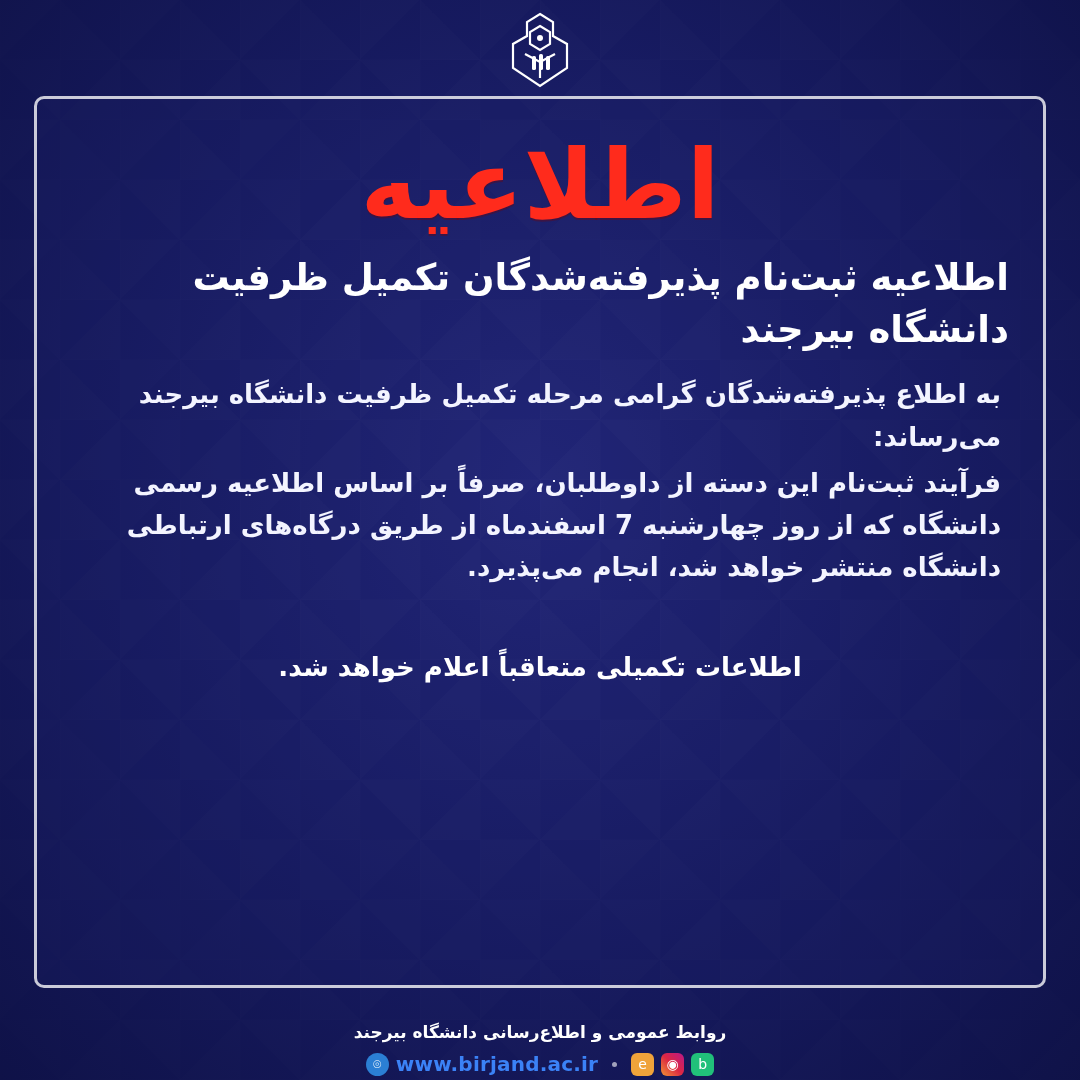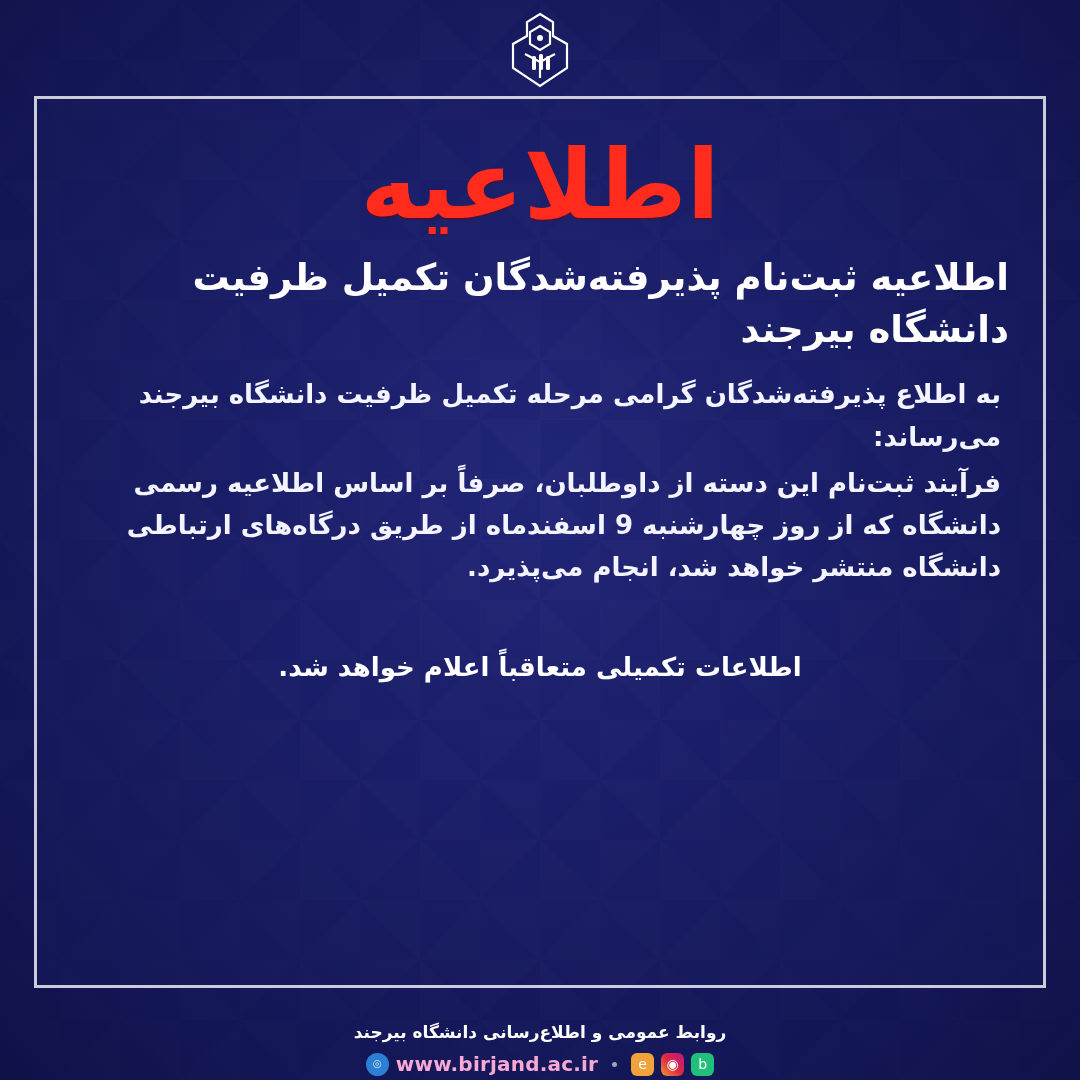--- a/index.html
+++ b/index.html
@@ -47,21 +47,21 @@
   }
 
   
   .card {
     position: absolute;
     top: 96px;
     left: 34px;
     right: 34px;
     bottom: 92px;
     border: 3px solid rgba(255,255,255,0.78);
-    border-radius: 0;
+    border-radius: 10px;
     box-sizing: border-box;
     padding: 22px 34px 14px;
     z-index: 5;
     background: rgba(28,32,104,0.25);
   }
 
   .title-main {
     text-align: center;
     color: #ff2b1c;
     font-size: 96px;
@@ -126,21 +126,21 @@
     direction: ltr;
   }
   .link-group {
     display: flex;
     align-items: center;
     gap: 7px;
   }
   .link-text {
     font-size: 20px;
     font-weight: bold;
-    color: #f9a8d4;
+    color: #3b82f6;
     letter-spacing: 0.2px;
   }
   .icon-badge {
     width: 23px;
     height: 23px;
     border-radius: 6px;
     display: inline-flex;
     align-items: center;
     justify-content: center;
     font-size: 14px;
@@ -182,21 +182,21 @@
   </div>
 
   <div class="card">
 
     <div class="title-main">اطلاعیه</div>
 
     <div class="subtitle">اطلاعیه ثبت‌نام پذیرفته‌شدگان تکمیل ظرفیت دانشگاه بیرجند</div>
 
     <div class="body-block">
       <p class="para lead">به اطلاع پذیرفته‌شدگان گرامی مرحله تکمیل ظرفیت دانشگاه بیرجند می‌رساند:</p>
-      <p class="para">فرآیند ثبت‌نام این دسته از داوطلبان، صرفاً بر اساس اطلاعیه رسمی دانشگاه که از روز چهارشنبه 9 اسفندماه از طریق درگاه‌های ارتباطی دانشگاه منتشر خواهد شد، انجام می‌پذیرد.</p>
+      <p class="para">فرآیند ثبت‌نام این دسته از داوطلبان، صرفاً بر اساس اطلاعیه رسمی دانشگاه که از روز چهارشنبه 7 اسفندماه از طریق درگاه‌های ارتباطی دانشگاه منتشر خواهد شد، انجام می‌پذیرد.</p>
     </div>
 
     <div class="closing">اطلاعات تکمیلی متعاقباً اعلام خواهد شد.</div>
   </div>
 
   <div class="footer">
     <div class="footer-org">روابط عمومی و اطلاع‌رسانی دانشگاه بیرجند</div>
     <div class="footer-links">
       <div class="link-group">
         <span class="icon-badge ic-globe">⌾</span>

